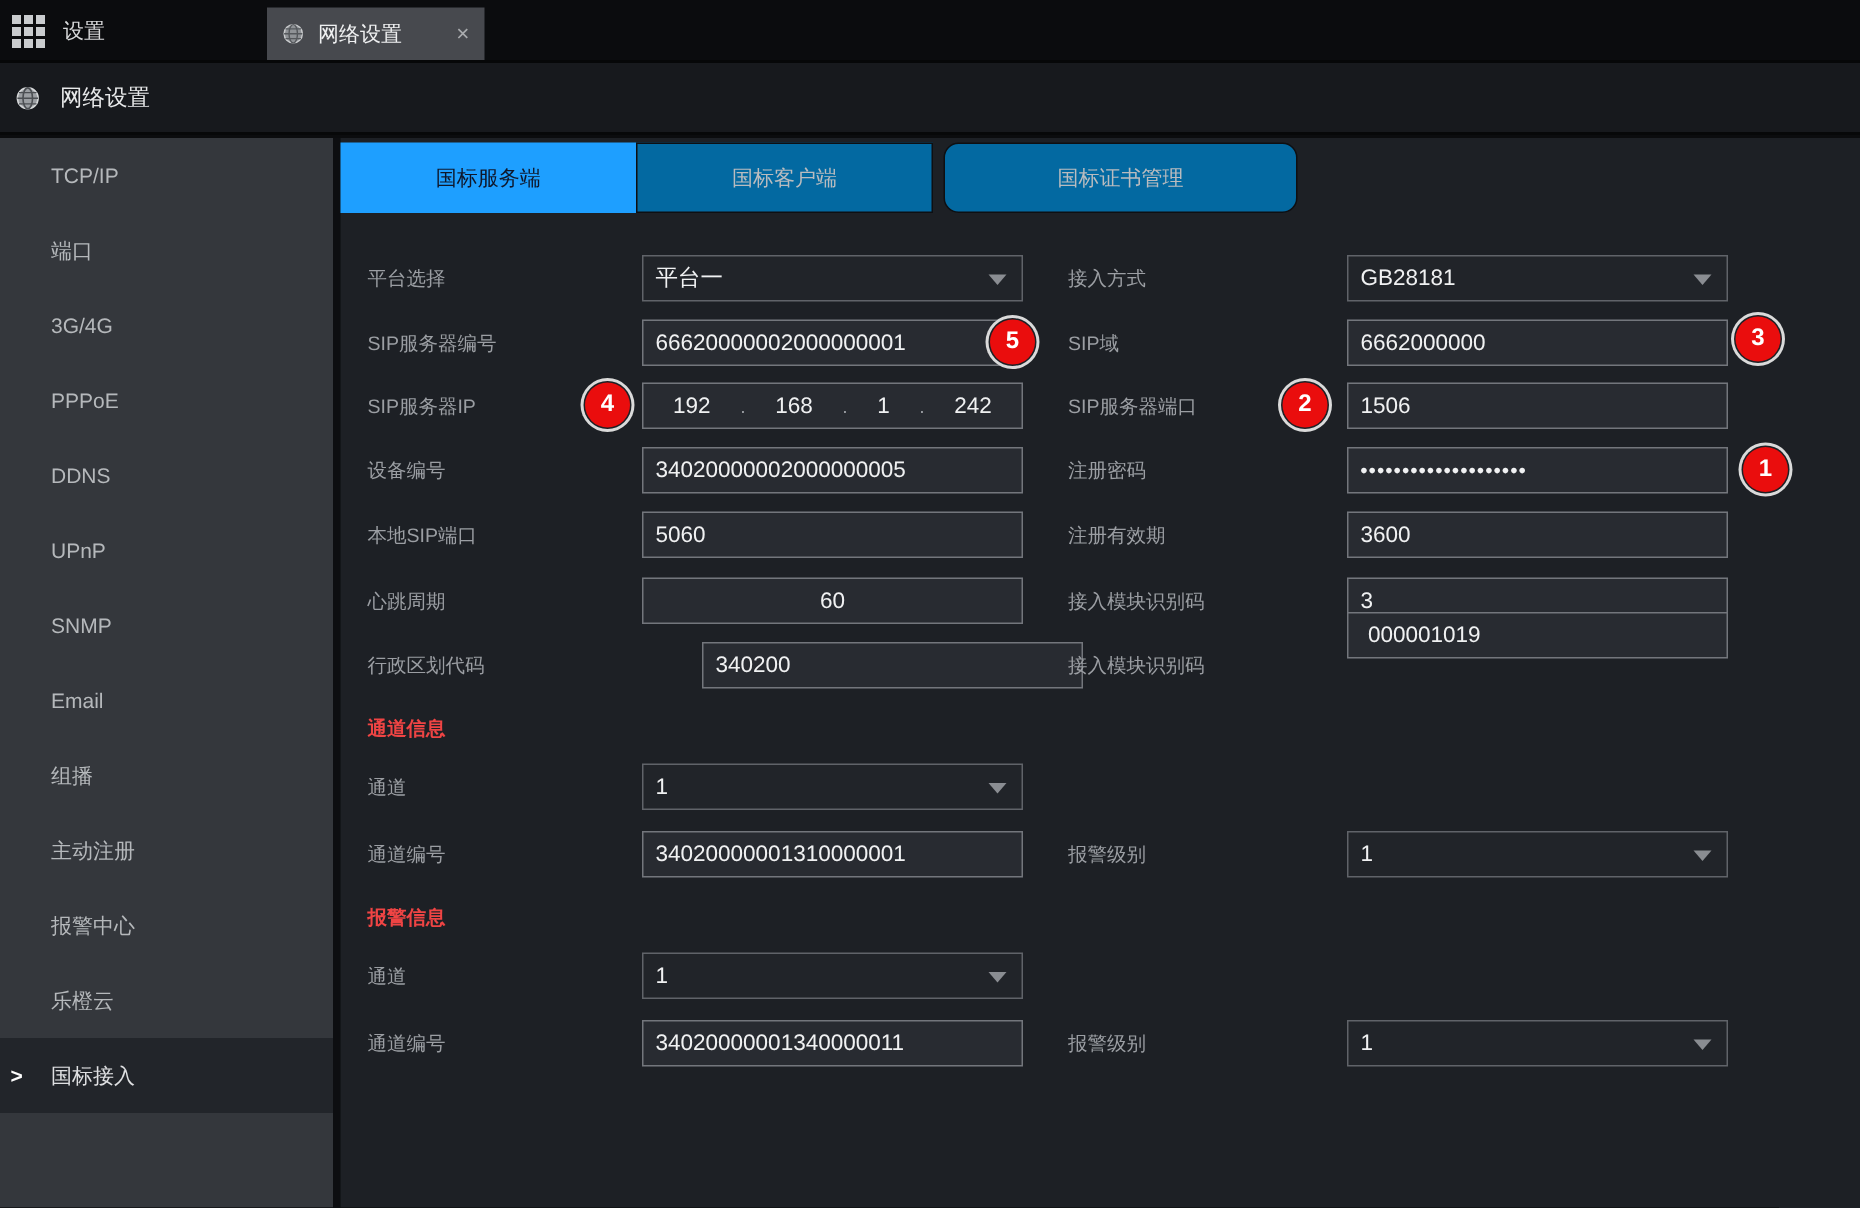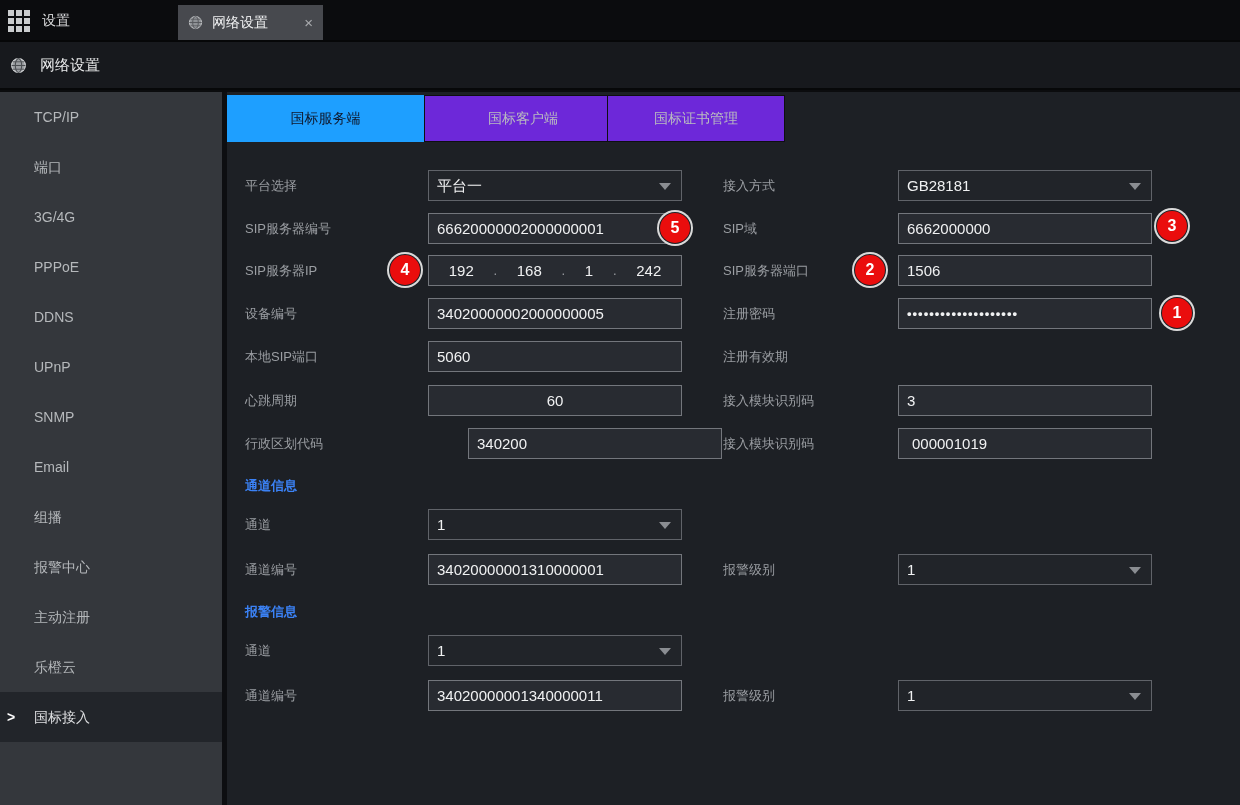--- a/index.html
+++ b/index.html
@@ -30,46 +30,46 @@
   .side-divider { position:absolute; left:222px; top:92px; width:5px; height:713px; background:#0d0e11; }
   .side-item { position:relative; height:50px; line-height:50px; padding-left:34px;
     color:#b5b8bb; font-size:14px; cursor:pointer; white-space:nowrap; }
   .side-item.selected { background:#22252a; color:#dfe0e2; }
   .side-item .chev { position:absolute; left:7px; top:0; color:#ffffff; font-size:14px; font-weight:bold; }
 
   
   .content { position:absolute; left:227px; top:92px; width:1013px; height:713px; background:#1d2025; }
 
   .gtab { position:absolute; top:3px; height:47px; display:flex; align-items:center; justify-content:center;
-    font-size:14px; cursor:pointer; background:#6d28d9; border:1px solid #0e0f12; color:#babcbf; }
+    font-size:14px; cursor:pointer; background:#0369a1; border:1px solid #0e0f12; color:#babcbf; }
   .gtab.active { background:#1e9fff; color:#0f172a; border:none; }
   .gtab1 { left:0; width:197px; }
   .gtab2 { left:197px; width:198px; }
-  .gtab3 { left:380px; width:178px; }
+  .gtab3 { left:402px; width:236px;border-radius:10px; }
 
   .flabel { position:absolute; color:#9b9ea3; font-size:13px; height:31px; line-height:31px; white-space:nowrap; }
   .col1 { left:18px; }
-  .col2 { left:496px; }
+  .col2 { left:485px; }
 
   .tinput { position:absolute; width:254px; height:31px; background:#282b31; border:1px solid #73767c;
     color:#f0f1f2; font-size:15px; padding:0 8px; font-family:"Liberation Sans","DejaVu Sans",sans-serif; outline:none; }
   .fx1 { left:201px; } .fx2 { left:671px; }
 
   .dropdown { position:absolute; width:254px; height:31px; background:#212429; border:1px solid #606369;
     color:#f0f1f2; font-size:15px; line-height:29px; padding:0 8px; cursor:pointer; }
   .dropdown .arrow { position:absolute; right:10px; top:12px; width:0; height:0;
     border-left:6px solid transparent; border-right:6px solid transparent; border-top:7px solid #8a8d92; }
 
   .ipfield { position:absolute; width:254px; height:31px; background:#282b31; border:1px solid #73767c;
     display:flex; align-items:center; justify-content:space-evenly; color:#f0f1f2; font-size:15px; cursor:text; }
   .ipfield .dot { color:#9a9da2; font-size:13px; }
 
   .pwd { letter-spacing:1px; font-size:13px; font-weight:bold; }
 
-  .section-title { position:absolute; left:18px; color:#3b82f6; font-size:13px; font-weight:bold; height:20px; line-height:20px; }
+  .section-title { position:absolute; left:18px; color:#ef4444; font-size:13px; font-weight:bold; height:20px; line-height:20px; }
 
   .badge { position:absolute; width:30px; height:30px; border-radius:50%; background:#ea0d0d;
     color:#ffffff; font-size:16px; font-weight:bold; display:flex; align-items:center; justify-content:center;
     box-shadow:0 0 0 1px #1d2025, 0 0 0 3px #dadada; z-index:5; }
 </style>
 </head>
 <body>
 
 <div id="stage">
 
@@ -113,22 +113,22 @@
   <div class="sidebar">
     <div class="side-item">TCP/IP</div>
     <div class="side-item">端口</div>
     <div class="side-item">3G/4G</div>
     <div class="side-item">PPPoE</div>
     <div class="side-item">DDNS</div>
     <div class="side-item">UPnP</div>
     <div class="side-item">SNMP</div>
     <div class="side-item">Email</div>
     <div class="side-item">组播</div>
+    <div class="side-item">主动注册</div>
     <div class="side-item">报警中心</div>
-    <div class="side-item">主动注册</div>
     <div class="side-item">乐橙云</div>
     <div class="side-item selected">
       <span class="chev">&gt;</span>
       <span>国标接入</span>
     </div>
 
   </div>
   <div class="side-divider"></div>
 
   <div class="content">
@@ -167,30 +167,31 @@
     <input class="tinput fx2" style="top: 163px;" value="1506">
 
     <div class="flabel col1" style="top:206px">设备编号</div>
     <input class="tinput fx1" style="top: 206px;" value="34020000002000000005">
     <div class="flabel col2" style="top:206px">注册密码</div>
     <input class="tinput fx2 pwd" style="top: 206px;" value="••••••••••••••••••••">
 
     <div class="flabel col1" style="top:249px">本地SIP端口</div>
     <input class="tinput fx1" style="top: 249px;" value="5060">
     <div class="flabel col2" style="top:249px">注册有效期</div>
+    <input class="tinput fx2" style="top: 249px;" value="3600">
 
     <div class="flabel col1" style="top:293px">心跳周期</div>
     <input class="tinput fx1" style="top: 293px; text-align: center;" value="60">
     <div class="flabel col2" style="top:293px">接入模块识别码</div>
     <input class="tinput fx2" style="top: 293px;" value="3">
 
     <div class="flabel col1" style="top:336px">行政区划代码</div>
     <input class="tinput fx1" style="top: 336px; margin-left: 40px;" value="340200">
     <div class="flabel col2" style="top:336px">接入模块识别码</div>
-    <input class="tinput fx2" style="top: 336px; padding-left: 13px;" value="000001019">
+    <input class="tinput fx2" style="top: 316px; padding-left: 13px;" value="000001019">
 
     <div class="section-title" style="top:384px">通道信息</div>
 
     <div class="flabel col1" style="top:417px">通道</div>
     <div class="dropdown fx1" style="top:417px">
       <span>1</span>
       <span class="arrow"></span>
     </div>
 
     <div class="flabel col1" style="top:462px">通道编号</div>

